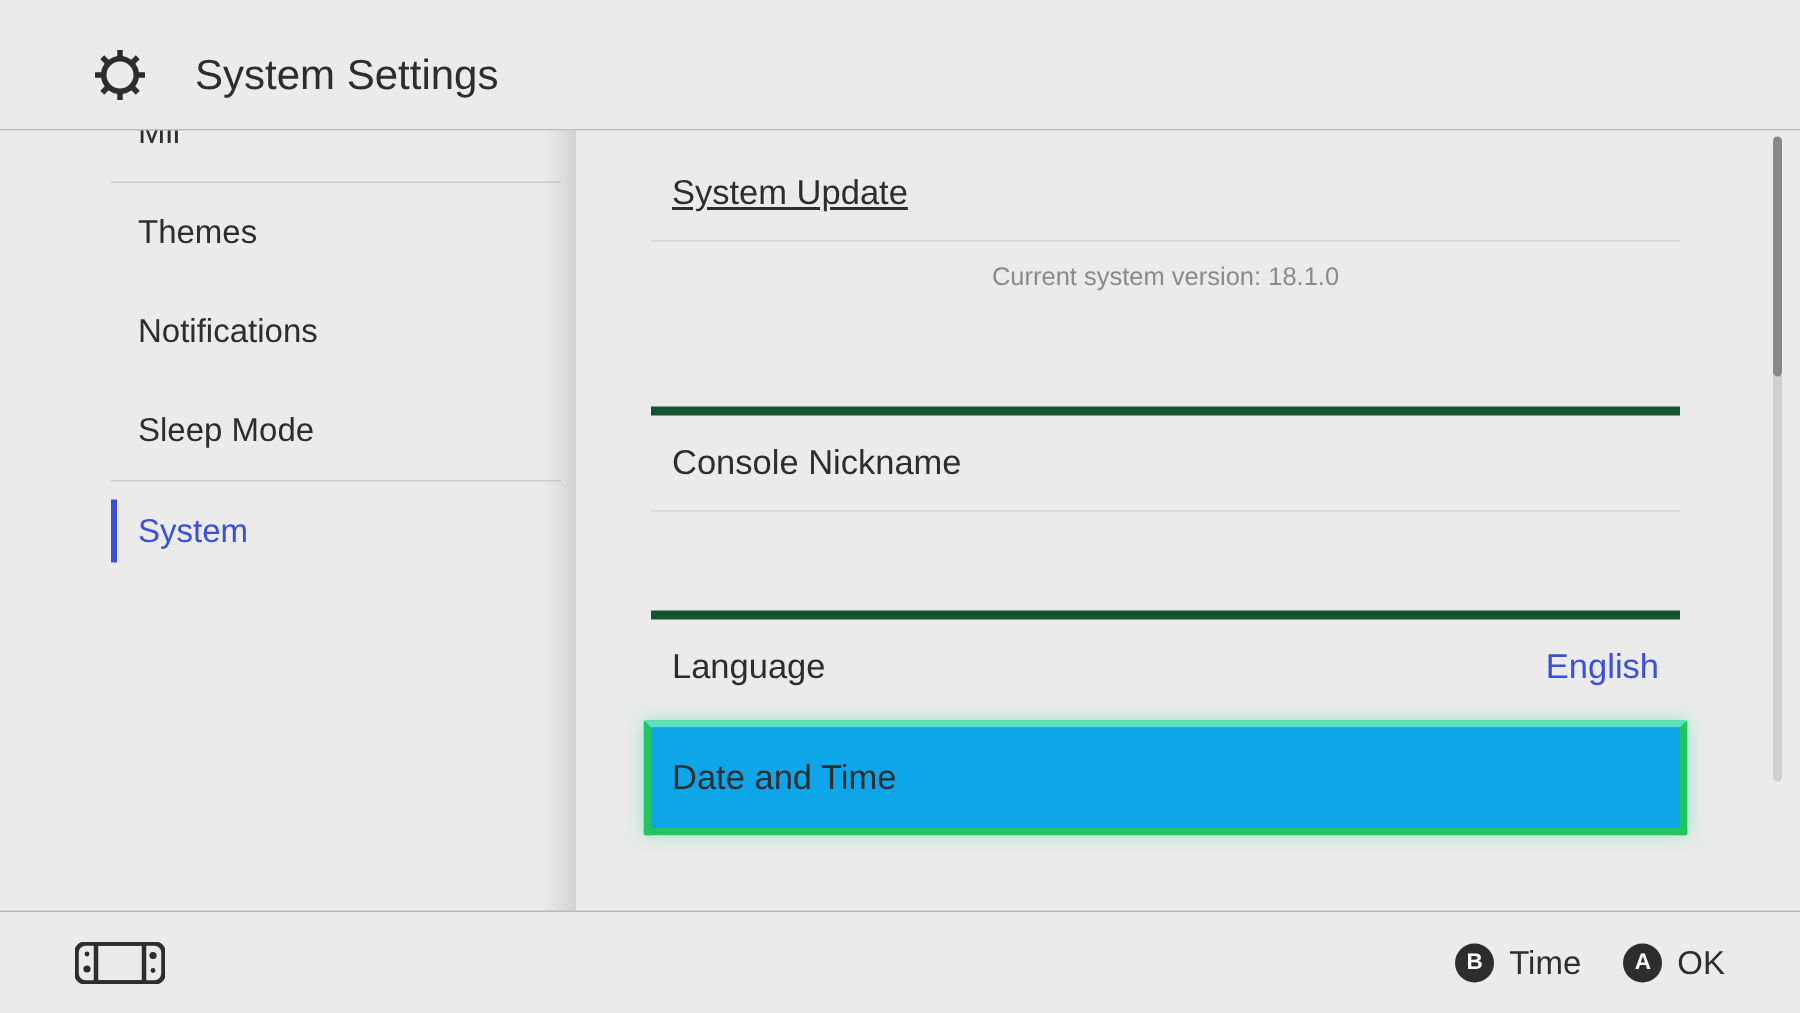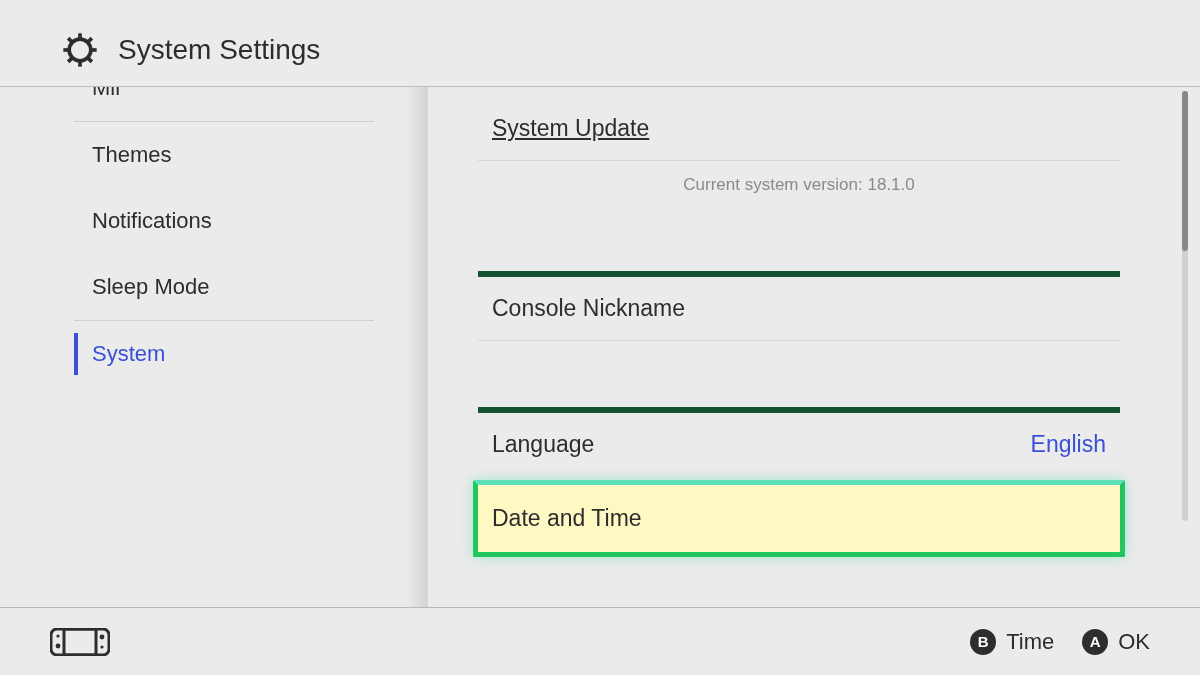--- a/index.html
+++ b/index.html
@@ -10,33 +10,33 @@
       height: 675px;
       overflow: hidden;
       display: flex;
       flex-direction: column;
       color: #2d2d2d;
     }
     .header {
       display: flex;
       align-items: center;
       padding: 30px 0 16px 60px;
-      gap: 18px;
+      gap: 30px;
     }
     .gear-icon svg { display: block; }
     .header-title { font-size: 28px; font-weight: 400; color: #2d2d2d; }
     .hr-full { border: none; border-top: 1px solid #bdbdbd; width: 100%; }
     .body {
       flex: 1;
       display: flex;
       overflow: hidden;
       position: relative;
     }
     .sidebar {
-      width: 428px;
+      width: 384px;
       padding-top: 0;
       overflow: hidden;
       position: relative;
     }
     .sidebar-inner { padding-left: 74px; }
     .sidebar-item {
       font-size: 22px;
       color: #2d2d2d;
       padding: 20px 0 20px 18px;
       cursor: pointer;
@@ -86,21 +86,21 @@
       font-size: 17px;
       color: #8a8a8a;
       padding: 0 14px 30px 14px;
       border-top: 1px solid #d6d6d6;
       padding-top: 14px;
       text-align: center;
     }
     .gap { height: 46px; }
     .gap-small { height: 22px; }
     .row.highlight {
-      background: #fef9c3;
+      background: #0ea5e9;
       border: 5px solid #22c55e;
       border-radius: 2px;
       box-shadow: 0 0 12px rgba(93,224,185,0.55);
       margin: 4px -5px 0 -5px;
       padding: 20px 14px;
       border-top: 5px solid #5de0b9;
     }
     .scrollbar {
       position: absolute;
       right: 12px;

